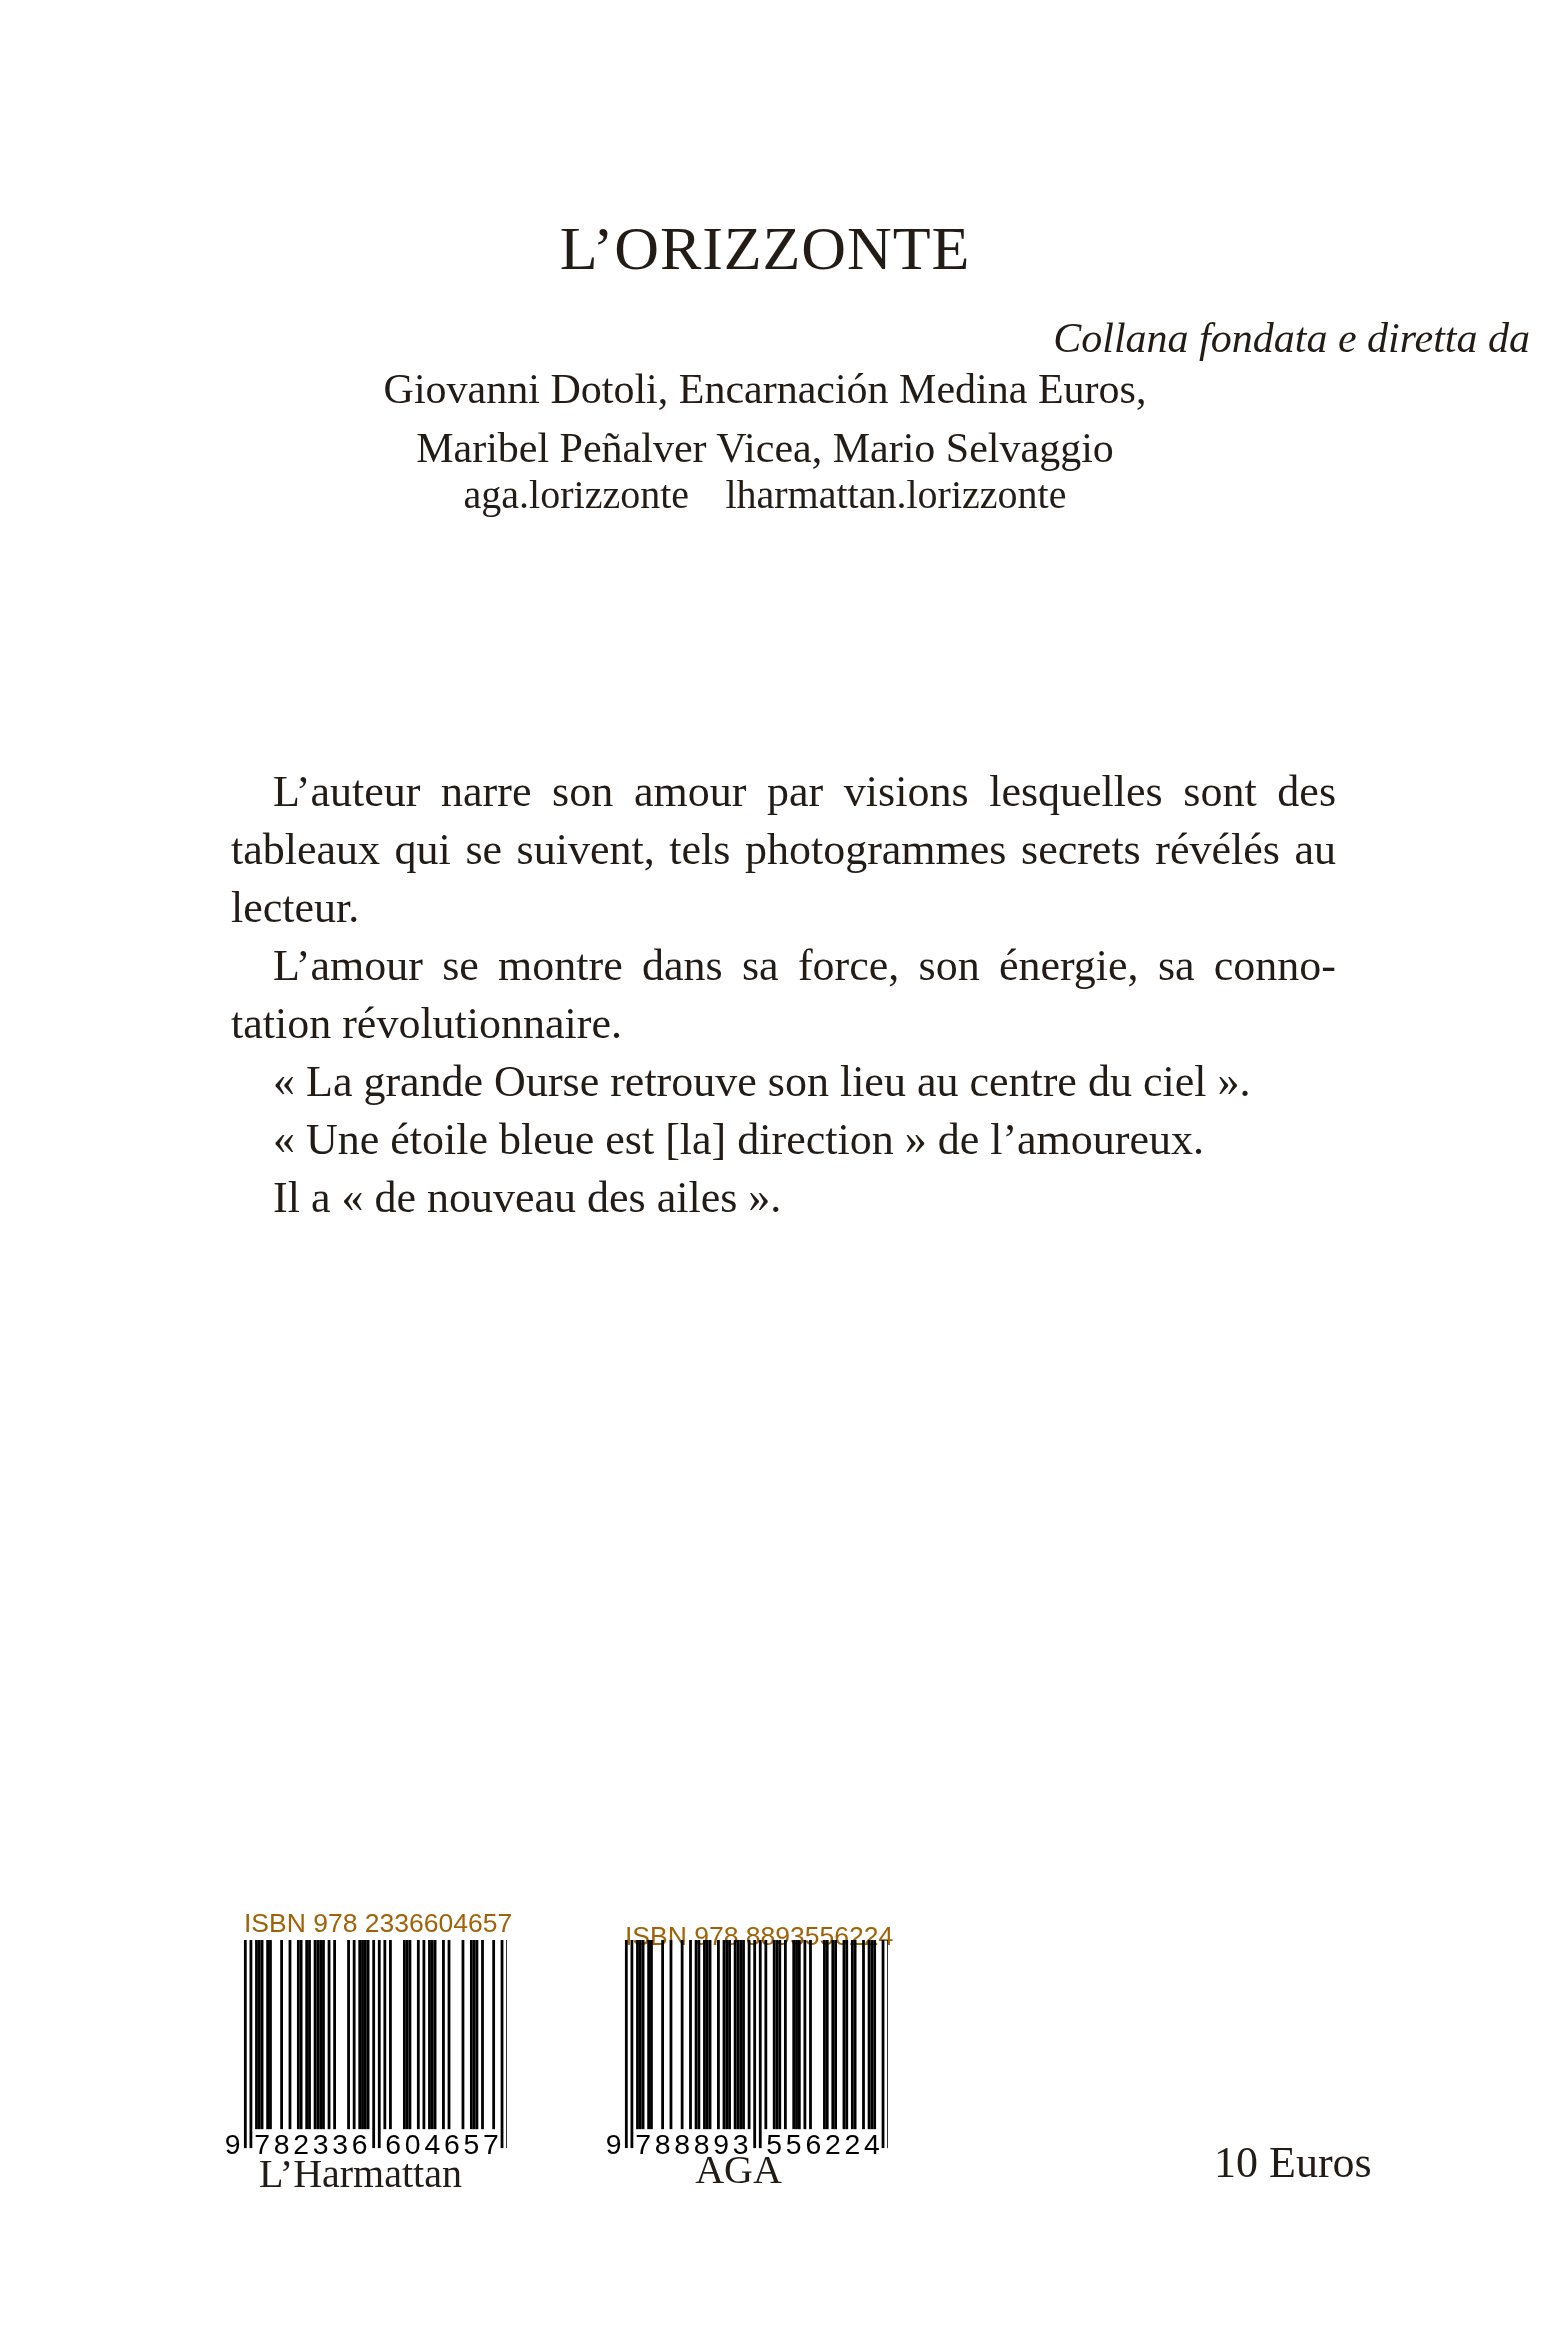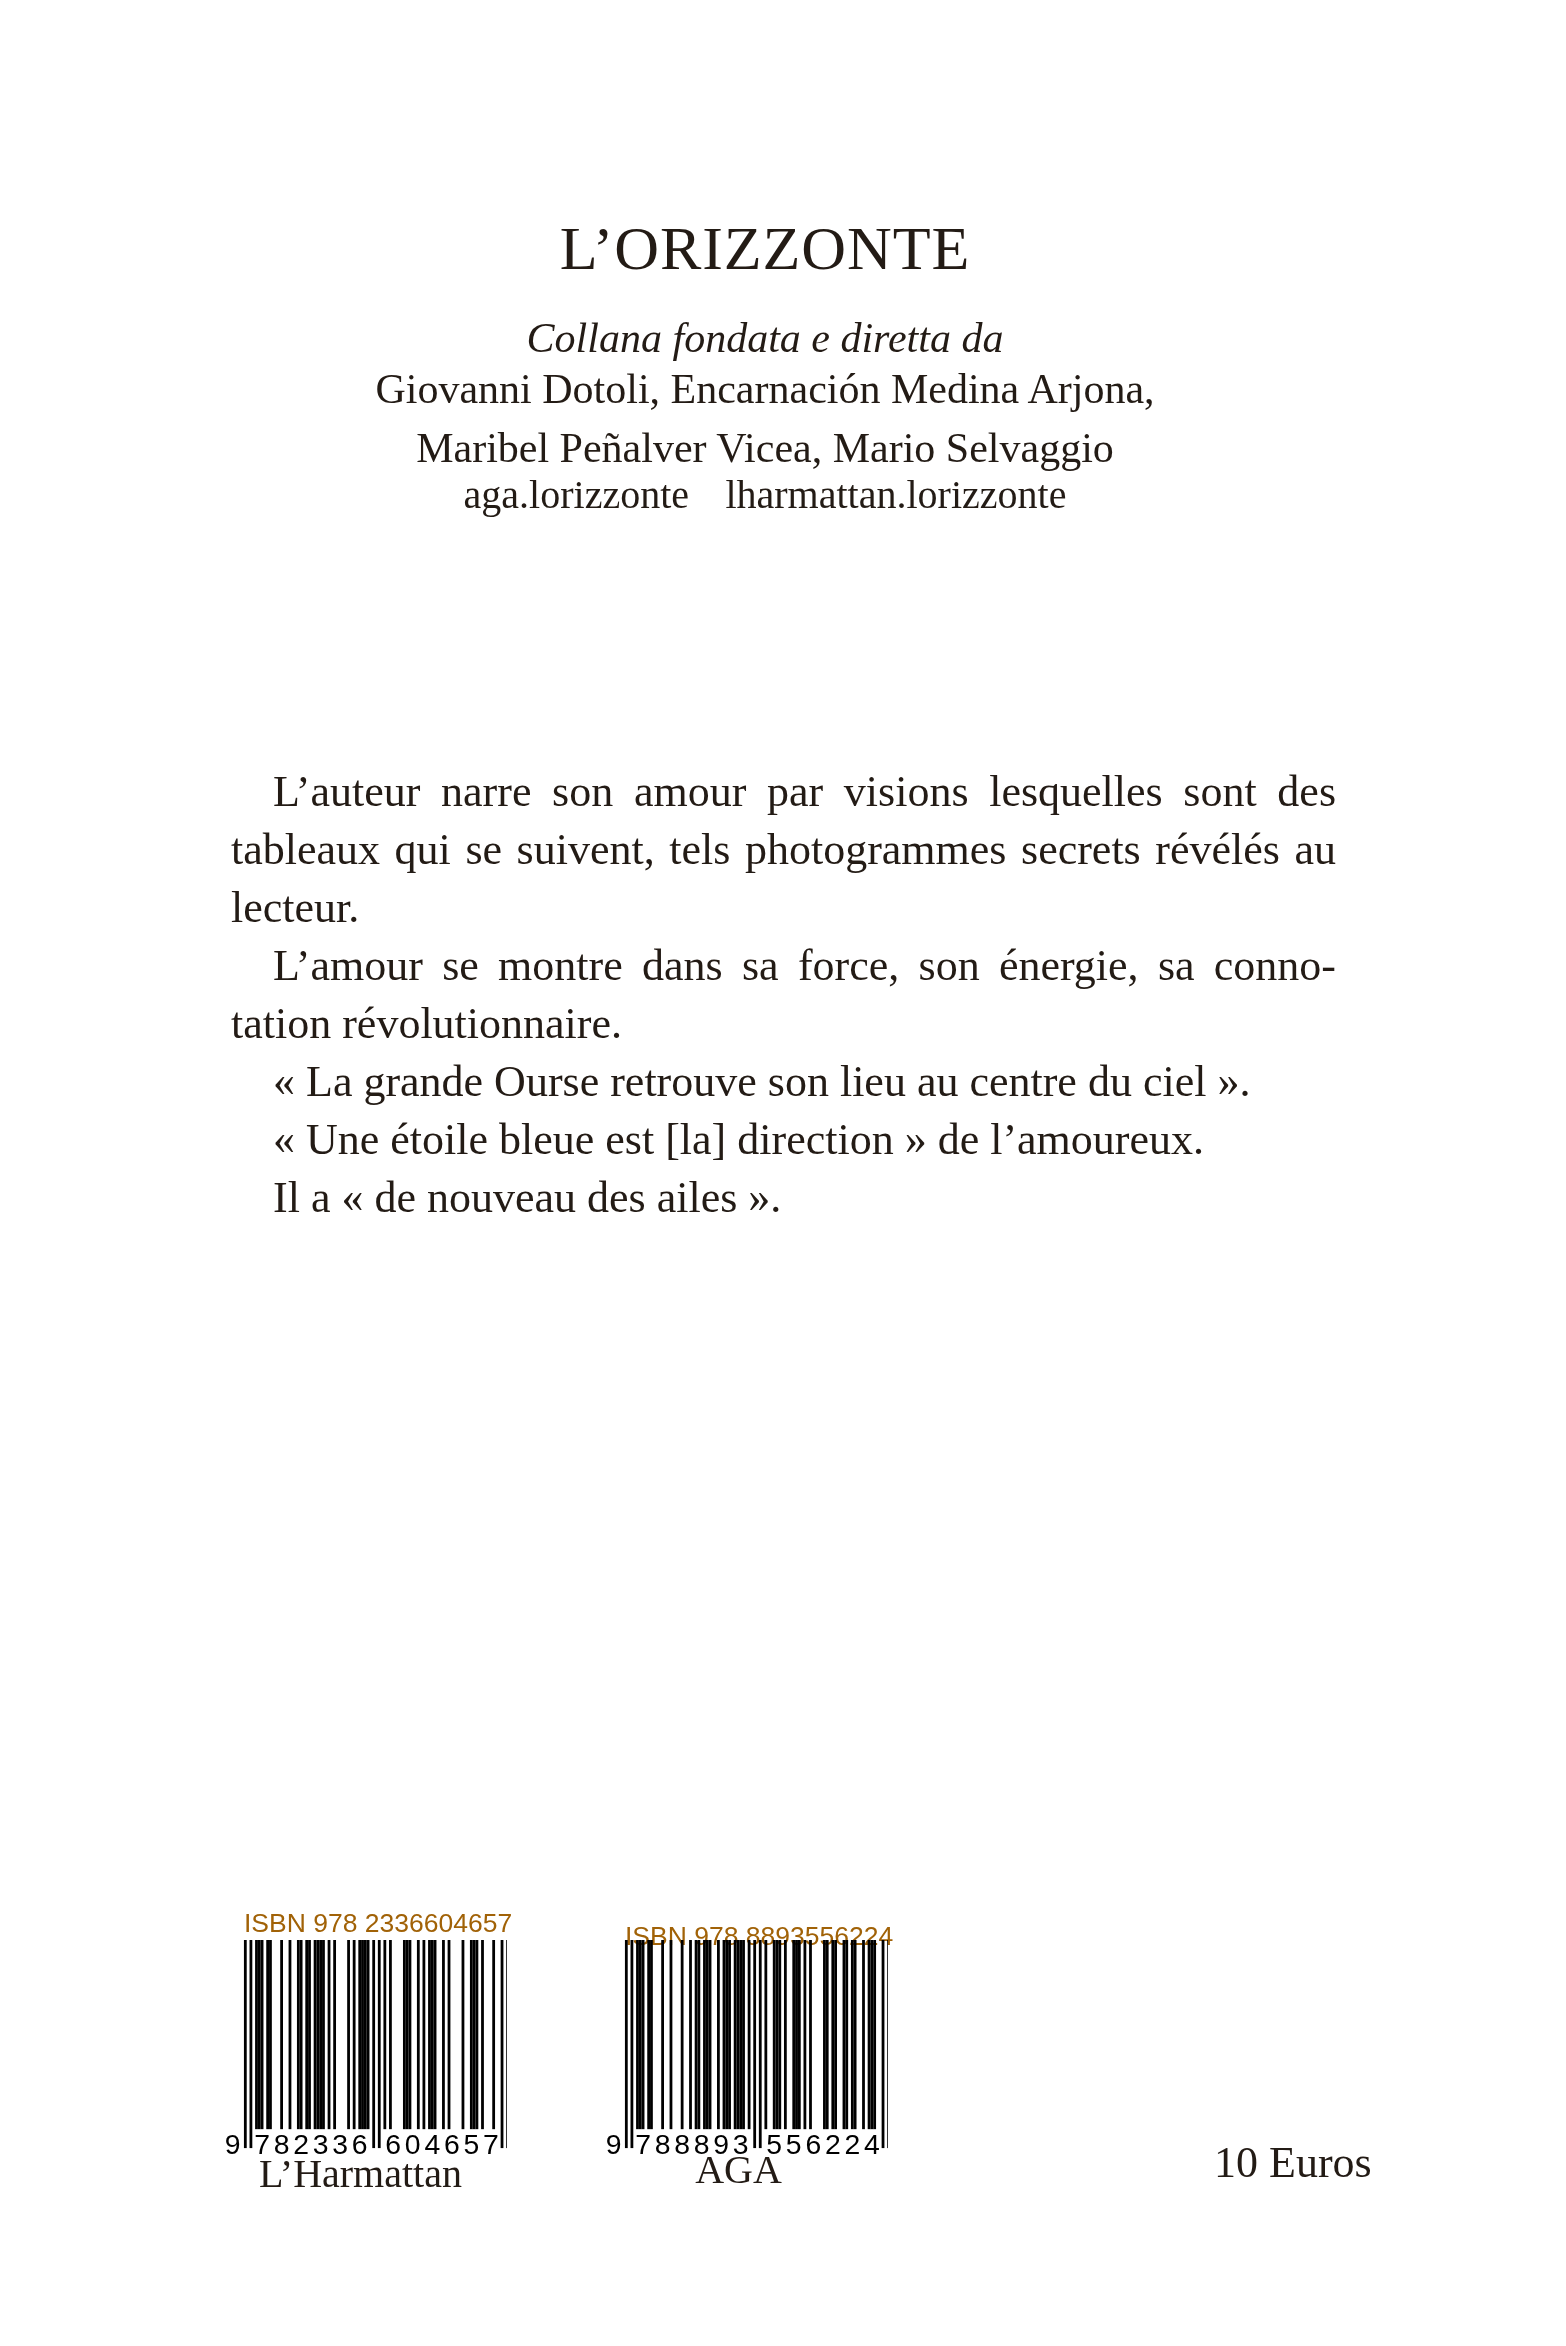--- a/index.html
+++ b/index.html
@@ -1,21 +1,21 @@
 <!DOCTYPE html>
 <html style="font-size:15px"><head>
 <meta charset="utf-8">
 <style>
   html, body { margin: 0; padding: 0; background: #ffffff; }
   body { width: 1566px; height: 2347px; position: relative; overflow: hidden;
          color: #231b15; font-family: "Liberation Serif", "DejaVu Serif", serif; }
   .abs { position: absolute; }
   .center { left: 0; width: 1530px; text-align: center; }
   #title { top: 210px; font-size: 62px; letter-spacing: 0.9px; line-height: 76px; }
-  #collana-label { top: 312px; font-size: 42px; font-style: italic; line-height: 53px; }
+  #collana-label { top: 312px; font-size: 42px; font-style: italic; line-height: 53px; text-align: right; }
   #directors-1 { top: 363px; font-size: 42px; line-height: 53px; }
   #directors-2 { top: 422px; font-size: 42px; line-height: 53px; }
   #socials { top: 468px; font-size: 40px; line-height: 53px; word-spacing: 0; }
   #socials span { margin: 0 13.2px; }
 
   #blurb { left: 231px; width: 1105px; top: 763px; font-size: 44px; line-height: 58px;
            text-align: justify; }
   #blurb p { margin: 0; text-indent: 42px; }
   #blurb p.last { text-align-last: left; }
 
@@ -24,21 +24,21 @@
                 font-size: 26.5px; line-height: 30px; white-space: nowrap; color: #a16207; }
   .bc-svg { position: absolute; }
   .publisher { position: absolute; font-size: 40px; line-height: 47px; text-align: center; white-space: nowrap; }
   #price { left: 1214px; top: 2137px; font-size: 44px; line-height: 51px; white-space: nowrap; }
 </style>
 </head>
 <body>
 
 <div id="title" class="abs center">L’ORIZZONTE</div>
 <div id="collana-label" class="abs center">Collana fondata e diretta da</div>
-<div id="directors-1" class="abs center">Giovanni Dotoli, Encarnación Medina Arjona,</div>
+<div id="directors-1" class="abs center">Giovanni Dotoli, Encarnación Medina Euros,</div>
 <div id="directors-2" class="abs center">Maribel Peñalver Vicea, Mario Selvaggio</div>
 <div id="socials" class="abs center">
   <span>aga.lorizzonte</span>
   <span>lharmattan.lorizzonte</span>
 </div>
 
 <div id="blurb" class="abs">
   <p class="last">L’auteur narre son amour par visions lesquelles sont des tableaux qui se suivent, tels photogrammes secrets révélés au lecteur.</p>
   <p class="last">L’amour se montre dans sa force, son énergie, sa conno­tation révolutionnaire.</p>
   <p class="last">« La grande Ourse retrouve son lieu au centre du ciel ».</p>

